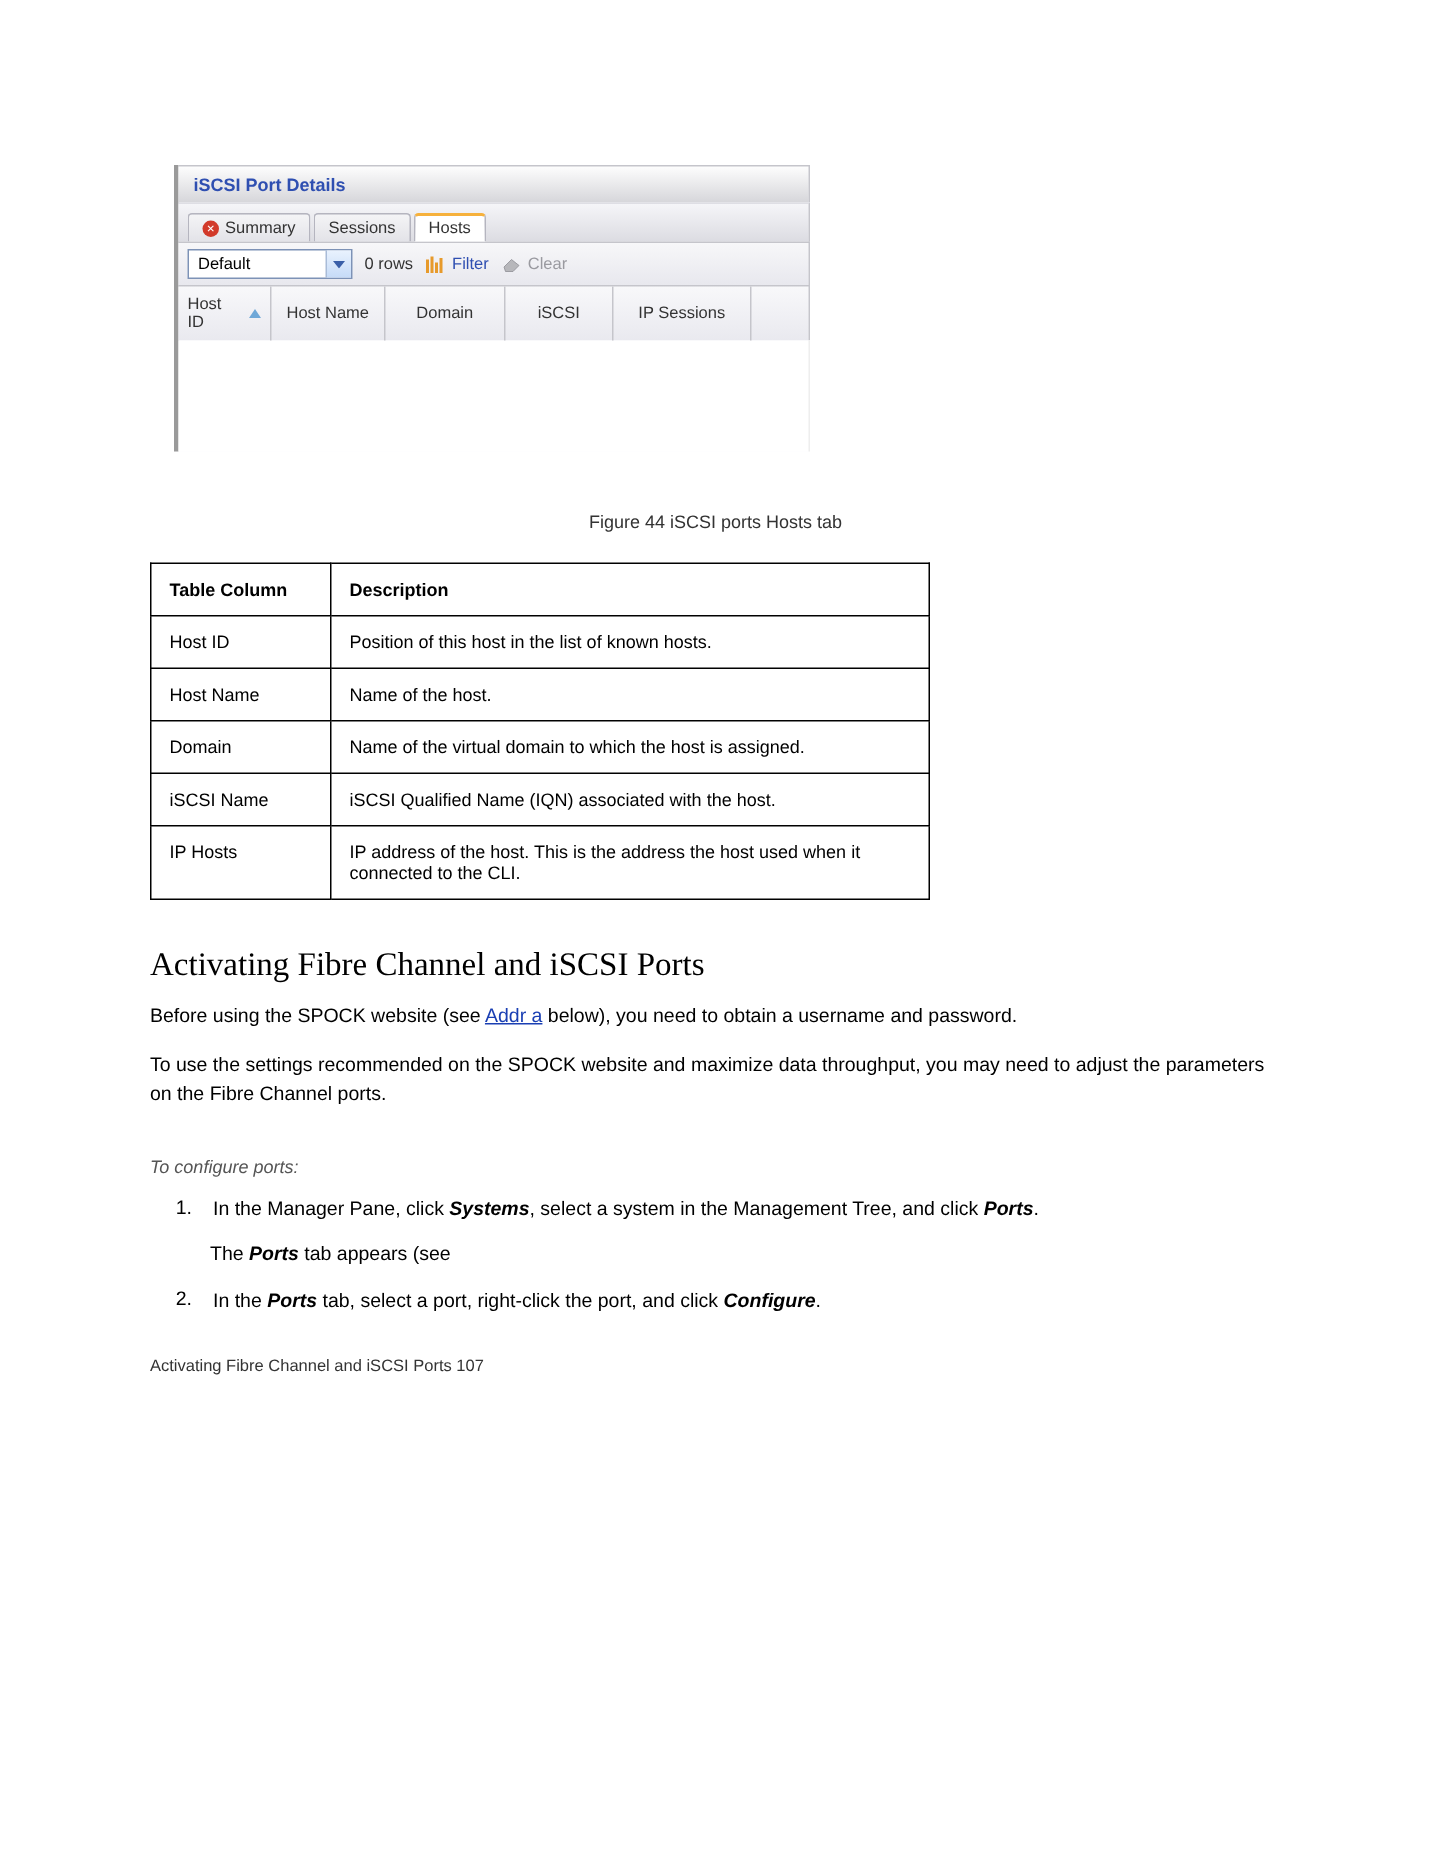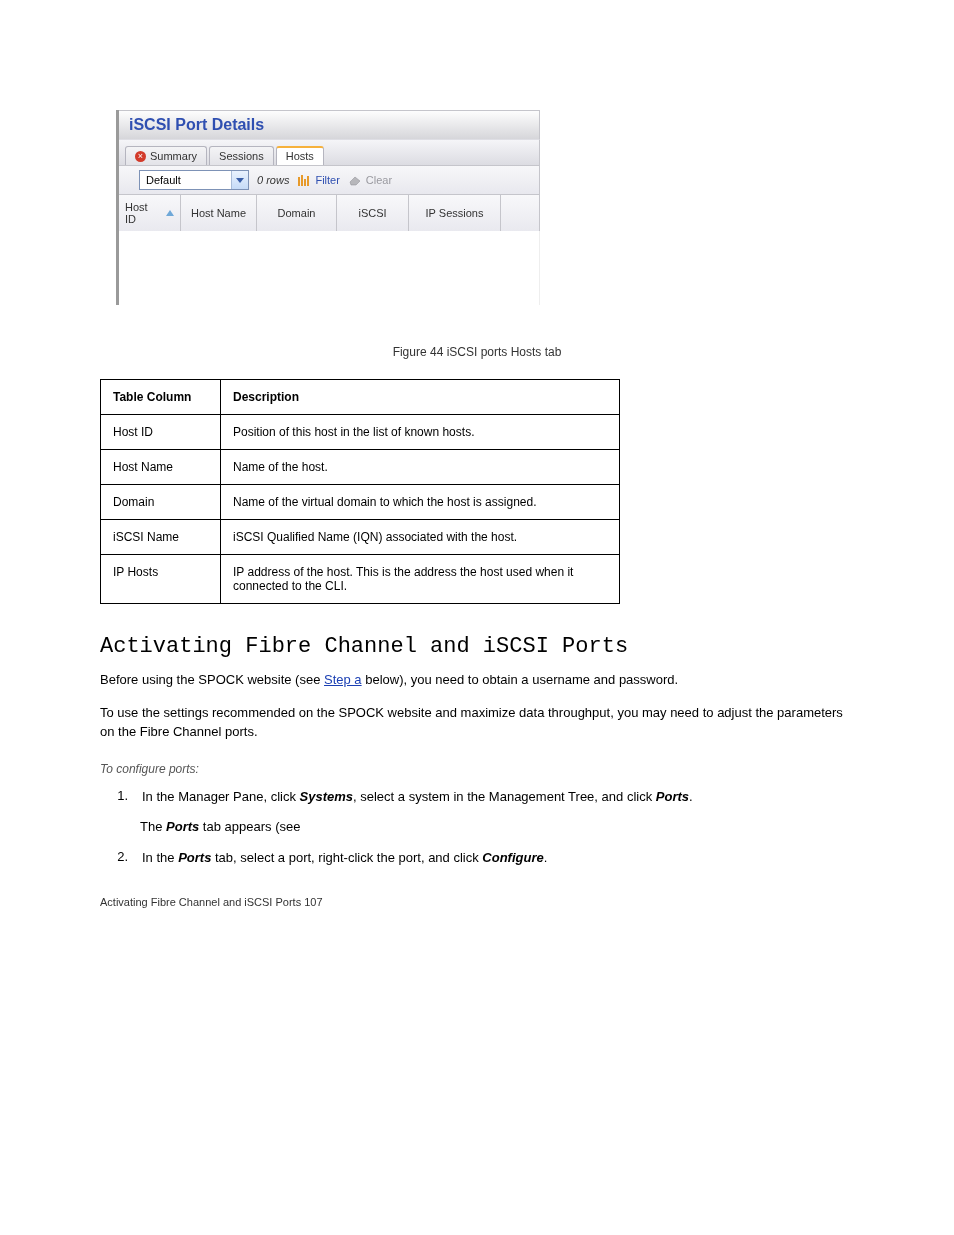--- a/index.html
+++ b/index.html
@@ -19,21 +19,21 @@
   .panel {
     border-left: 3px solid #9a9a9a;
     background: #fbfbfd;
     font-family: Tahoma, Verdana, Arial, sans-serif;
     font-size: 11px;
   }
   .panel-title {
     background: linear-gradient(#fdfdfd, #d6d6da);
     color: #2f4fb1;
     font-weight: bold;
-    font-size: 16px;
+    font-size: 12px;
     padding: 5px 10px;
     border-top: 1px solid #c5c5cb;
     border-right: 1px solid #c5c5cb;
   }
   .tabstrip {
     display: flex;
     align-items: flex-end;
     background: linear-gradient(#f5f5f8, #dcdce2);
     padding: 3px 6px 0 6px;
     border-top: 1px solid #dedee4;
@@ -61,39 +61,39 @@
   }
   .close-ico {
     width: 11px; height: 11px; border-radius: 50%;
     background: #d23a2a; color: #fff; font-size: 9px; line-height: 11px;
     text-align: center; display: inline-block;
   }
   .filterbar {
     display: flex;
     align-items: center;
     gap: 8px;
-    padding: 4px 20px;
+    padding: 4px 6px;
     background: linear-gradient(#f7f7f9, #e8e8ee);
     border-top: 1px solid #c5c5cb;
     border-right: 1px solid #c5c5cb;
   }
   .select {
     display: flex; align-items: center;
     background: #fff; border: 1px solid #7d92b6;
     height: 20px; width: 110px;
     font-size: 11px;
   }
   .select span:first-child { padding: 0 6px; flex: 1; }
   .select-btn {
     width: 17px; height: 18px;
     background: linear-gradient(#e9f2fe, #c6dbf7);
     border-left: 1px solid #a9bcd8;
     display: flex; align-items: center; justify-content: center;
   }
-  .rows-count { color: #333; font-size: 11px; font-style: italic; }
+  .rows-count { color: #333; font-size: 11px; }
   .filter-btn {
     display: flex; align-items: flex-end; gap: 4px;
     color: #2f4fb1; font-size: 11px; cursor: pointer;
   }
   .clear-btn {
     display: flex; align-items: center; gap: 4px;
     color: #9a9aa0; font-size: 11px;
   }
   .colhdrs {
     display: flex;
@@ -132,26 +132,26 @@
     display: table-cell;
     border: 1px solid #000;
     padding: 10px 12px;
     font-size: 12px;
     vertical-align: top;
   }
   .def-table > div > div:first-child { width: 120px; }
   .def-table .hdr div { font-weight: bold; }
 
   
-  .h2 { font-family: Liberation Mono, monospace; font-size: 22px; color: #000; margin: 30px 0 12px 0; font-weight: normal; }
+  .h2 { font-family: Liberation Serif, serif; font-size: 22px; color: #000; margin: 30px 0 12px 0; font-weight: normal; }
   .para { font-size: 13px; line-height: 1.45; color: #000; margin: 0 0 14px 0; }
   .link { color: #1a3fb3; text-decoration: underline; cursor: pointer; }
 
   
-  .step-h { font-size: 12px; font-style: italic; color: #555; margin: 20px 0 8px 0; }
+  .step-h { font-size: 12px; font-style: italic; color: #555; margin: 32px 0 8px 0; }
   .step { display: flex; margin: 12px 0; }
   .step-num { width: 42px; flex: 0 0 42px; font-size: 13px; text-align: right; padding-right: 14px; }
   .step-body { font-size: 13px; line-height: 1.45; }
   .bold { font-weight: bold; font-style: italic; }
   .indent { margin-left: 40px; font-size: 13px; line-height: 1.45; margin-bottom: 10px; }
 
   .footer { font-size: 11px; color: #333; margin: 28px 0 0 0; }
 
   svg { display: inline-block; }
 </style>
@@ -253,21 +253,21 @@
     </div>
     <div>
       <div>IP Hosts</div>
       <div>IP address of the host. This is the address the host used when it connected to the CLI.</div>
     </div>
   </div>
 
   <div class="h2">Activating Fibre Channel and iSCSI Ports</div>
 
   <p class="para">
-    <span>Before using the SPOCK website (see </span><span class="link">Step a</span><span> below), you need to obtain a username and password.</span>
+    <span>Before using the SPOCK website (see </span><span class="link">Addr a</span><span> below), you need to obtain a username and password.</span>
   </p>
 
   <p class="para">To use the settings recommended on the SPOCK website and maximize data throughput, you may need to adjust the parameters on the Fibre Channel ports.</p>
 
   <div class="step-h">To configure ports:</div>
 
   <div class="step">
     <div class="step-num">1.</div>
     <div class="step-body">
       <span>In the Manager Pane, click </span><span class="bold">Systems</span><span>, select a system in the Management Tree, and click </span><span class="bold">Ports</span><span>.</span>

